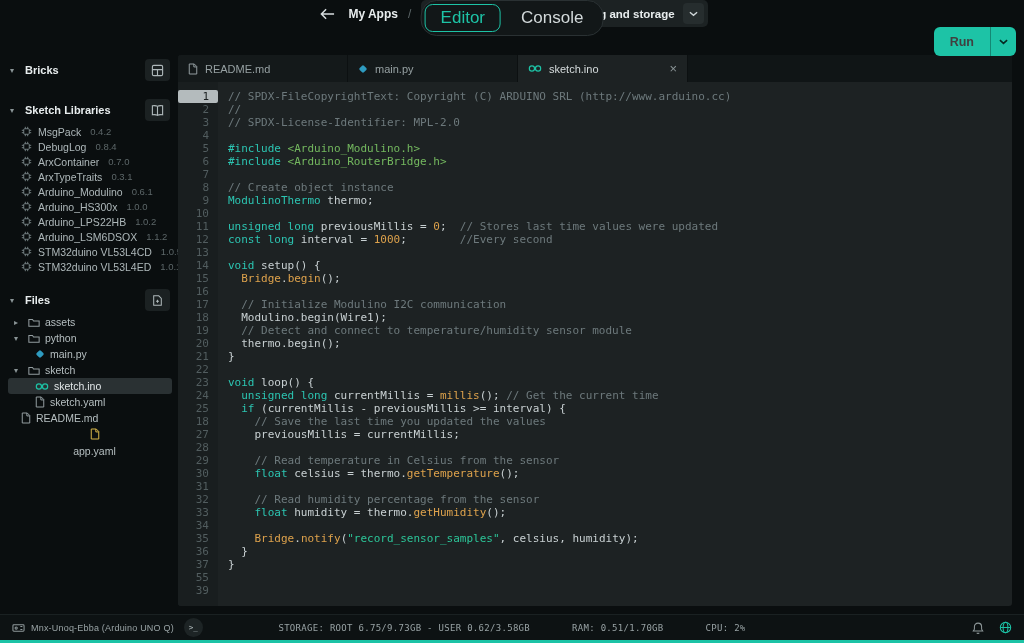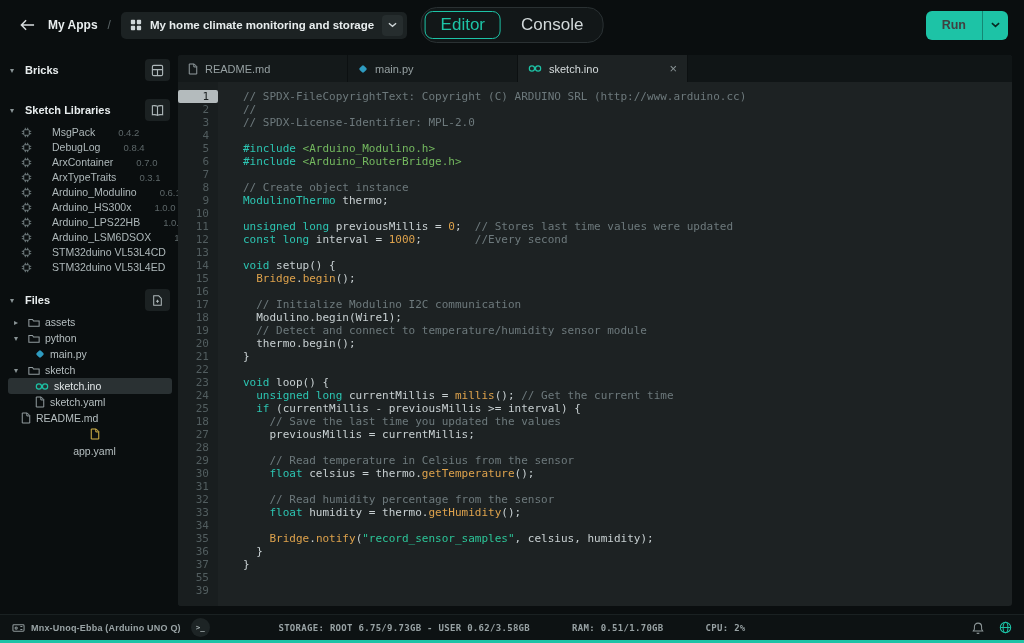--- a/index.html
+++ b/index.html
@@ -6,21 +6,21 @@
   html,body { margin:0; padding:0; }
   body {
     width:1024px; height:643px; overflow:hidden;
     background:#0a0e0f; color:#c8d0d2;
     font-family:"Liberation Sans", sans-serif;
     -webkit-font-smoothing:antialiased;
   }
   .ico { display:inline-flex; align-items:center; justify-content:center; flex:none; }
 
   
-  .topbar { height:50px; display:flex; align-items:center; padding:0 16px; position:relative; }
+  .topbar { height:50px; display:flex; align-items:center; padding:0 8px; position:relative;flex-direction:column; }
   .tb-left { display:flex; align-items:center; gap:10px; }
   .back-btn { width:22px; height:22px; display:flex; align-items:center; justify-content:center; cursor:pointer; }
   .crumb { font-size:12px; font-weight:bold; color:#e8edee; }
   .crumb-sep { color:#5d6769; font-size:12px; }
   .app-chip { display:flex; align-items:center; gap:8px; background:#1c2223; border-radius:5px; height:27px; padding:0 4px 0 9px; }
   .app-chip .title { font-size:11.5px; font-weight:bold; color:#e8edee; white-space:nowrap; }
   .chip-caret { width:21px; height:21px; background:#262d2e; border-radius:4px; display:flex; align-items:center; justify-content:center; cursor:pointer; }
   .tb-center { position:absolute; left:50%; transform:translateX(-50%); }
   .toggle { display:flex; gap:4px; background:#121718; border:1px solid #2a3133; border-radius:16px; padding:3px; }
   .seg { font-size:17px; padding:3px 15px; border-radius:8px; border:1px solid transparent; cursor:pointer; color:#d2d9da; }
@@ -36,50 +36,50 @@
   .sidebar { width:178px; flex:none; padding:6px 6px 0 8px; overflow:hidden; }
   .section { margin-bottom:12px; }
   .section-header { display:flex; align-items:center; gap:6px; padding:3px 2px; }
   .section-title { font-size:11px; font-weight:bold; color:#e8edee; }
   .section-btn { margin-left:auto; width:25px; height:22px; background:#1b2122; border-radius:4px; display:flex; align-items:center; justify-content:center; cursor:pointer; }
   .chev-sm { color:#8a9496; font-size:8px; width:9px; display:inline-block; }
 
   .brick-row { display:flex; align-items:center; gap:7px; padding:3px 4px 3px 13px; font-size:10.5px; color:#b6bfc1; cursor:pointer; border-radius:3px; }
   .brick-ico { width:13px; height:13px; border-radius:3px; display:inline-flex; align-items:center; justify-content:center; flex:none; }
 
-  .lib-row { display:flex; align-items:flex-end; gap:20px; padding:1.5px 4px 1.5px 13px; font-size:10.5px; color:#aeb8ba; cursor:pointer; border-radius:3px; white-space:nowrap; }
+  .lib-row { display:flex; align-items:flex-start; gap:6px; padding:1.5px 4px 1.5px 13px; font-size:10.5px; color:#aeb8ba; cursor:pointer; border-radius:3px; white-space:nowrap; }
   .lib-ver { color:#5d6769; font-size:9.5px; margin-left:3px; }
 
   .tree-row { display:flex; align-items:center; gap:5px; padding-top:2px; padding-bottom:2px; padding-right:4px; font-size:10.5px; color:#b6bfc1; cursor:pointer; border-radius:3px; white-space:nowrap; }
   .tree-row.selected { background:#2a3133; color:#e2e7e8; }
   .tw { width:9px; color:#8a9496; font-size:8px; flex:none; }
 
   
   .editor-wrap { flex:1; display:flex; flex-direction:column; margin:5px 12px 8px 0; background:#1d2223; border-radius:3px; overflow:hidden; }
   .tabbar { display:flex; height:27px; background:#101516; flex:none; }
   .tab { width:170px; display:flex; align-items:center; gap:7px; padding:0 10px; font-size:11px; color:#96a0a2; background:#14191a; border-right:1px solid #0c1011; cursor:pointer; }
   .tab.active { background:#1d2223; color:#d6dcdd; }
   .tab-label { white-space:nowrap; overflow:hidden; }
   .tab-close { margin-left:auto; color:#8a9496; font-size:13px; line-height:1; cursor:pointer; }
 
   .code-area { flex:1; display:flex; overflow:hidden; }
   .gutter { width:40px; flex:none; background:#191e1f; padding-top:8px; font-family:"DejaVu Sans Mono", monospace; font-size:11px; color:#525d5f; }
   .ln { height:13px; line-height:13px; text-align:right; padding-right:9px; }
   .ln.current { background:#b4bbbd; color:#1b2021; border-radius:2px; }
   .code { flex:1; margin:0; padding:8px 0 0 10px; font-family:"DejaVu Sans Mono", monospace; font-size:11px; line-height:13px; white-space:pre; overflow:hidden; }
-  .line { height:13px;margin-left:15px; }
+  .line { height:13px; }
   .tk-p { color:#c8d0d2; }
   .tk-c { color:#6d797c; }
   .tk-k { color:#2cc5b2; }
   .tk-g { color:#74b95f; }
   .tk-o { color:#dda24c; }
   .tk-s { color:#2cc598; }
 
   
-  .statusbar { height:26px; display:flex; align-items:center; background:#0d1213; border-top:1px solid #1a2122; padding:0 12px; position:relative;font-weight:bold; }
+  .statusbar { height:26px; display:flex; align-items:center; background:#0d1213; border-top:1px solid #1a2122; padding:0 12px; position:relative; }
   .device { display:flex; align-items:center; gap:6px; font-size:9px; color:#9aa4a6; letter-spacing:0.2px; }
   .term-btn { width:19px; height:19px; border-radius:50%; background:#1d2425; color:#aeb8ba; font-family:"DejaVu Sans Mono", monospace; font-size:7.5px; display:flex; align-items:center; justify-content:center; margin-left:10px; cursor:pointer; }
   .stats { position:absolute; left:50%; transform:translateX(-50%); display:flex; gap:42px; font-family:"DejaVu Sans Mono", monospace; font-size:9px; color:#98a2a4; letter-spacing:0.3px; white-space:nowrap; }
   .sb-right { margin-left:auto; display:flex; align-items:center; gap:15px; }
   .sb-right .ico { cursor:pointer; }
   .bottom-strip { height:3px; background:#1dc3a6; }
 </style>
 </head>
 <body>
 

